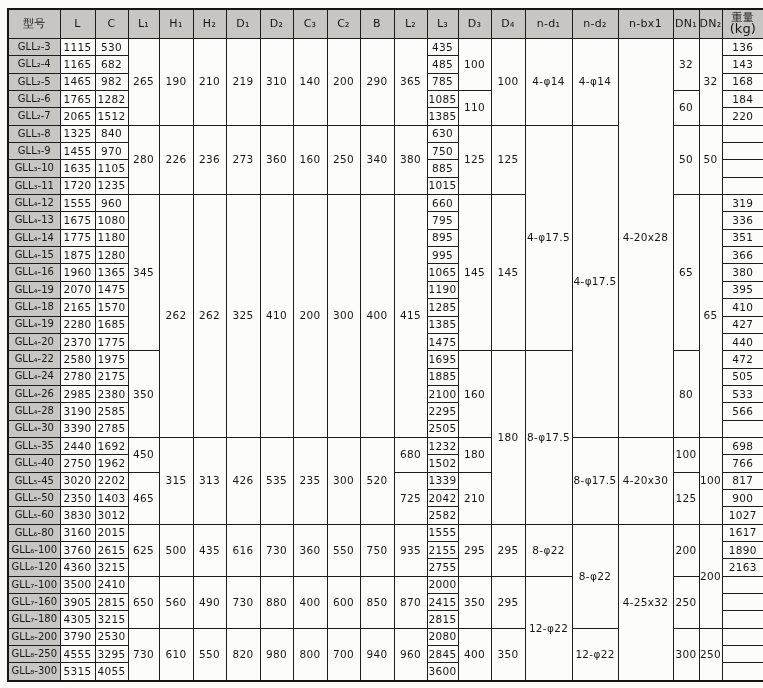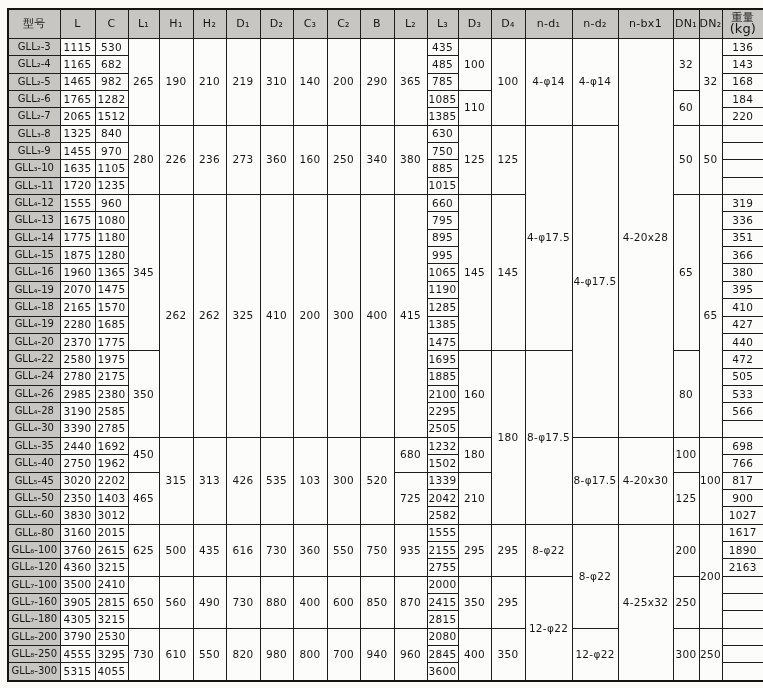--- a/index.html
+++ b/index.html
@@ -321,21 +321,21 @@
         </tr>
         <tr>
           <td class="model">GLL₅-35</td>
           <td>2440</td>
           <td>1692</td>
           <td rowspan="2">450</td>
           <td rowspan="5">315</td>
           <td rowspan="5">313</td>
           <td rowspan="5">426</td>
           <td rowspan="5">535</td>
-          <td rowspan="5">103</td>
+          <td rowspan="5">235</td>
           <td rowspan="5">300</td>
           <td rowspan="5">520</td>
           <td rowspan="2">680</td>
           <td>1232</td>
           <td rowspan="2">180</td>
           <td rowspan="5">8-φ17.5</td>
           <td rowspan="5">4-20x30</td>
           <td rowspan="2">100</td>
           <td rowspan="5">100</td>
           <td>698</td>

